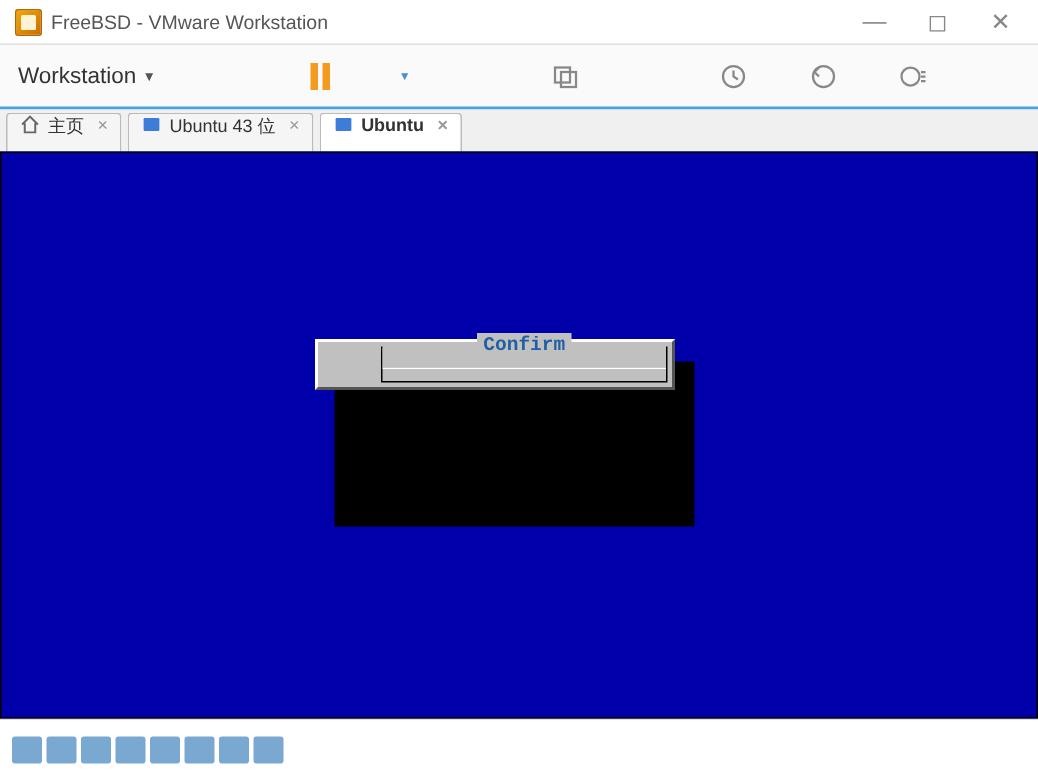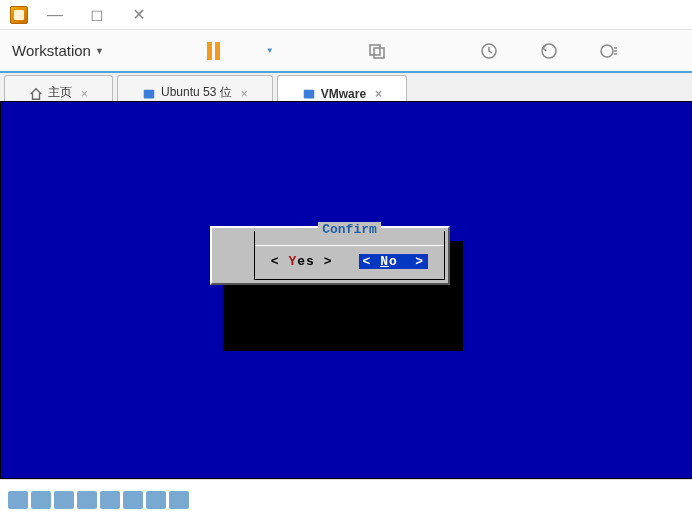--- a/index.html
+++ b/index.html
@@ -19,21 +19,21 @@
 .ws-menu .caret { font-size: 9px; color: #555; }
 .tb-sep { width: 1px; height: 26px; background: #ccc; margin: 0 6px; }
 .tb-btn { width: 28px; height: 28px; display: flex; align-items: center; justify-content: center; margin: 0 1px; border-radius: 2px; }
 .tb-btn.active { background: #e0e0e0; border: 1px solid #bbb; }
 .pause-icon { display: flex; gap: 3px; }
 .pause-icon span { width: 5px; height: 18px; background: #f29b1e; }
 .small-caret { font-size: 8px; color: #4a8dd8; margin-left: 4px; }
 
 
 .tabs { height: 28px; display: flex; align-items: flex-end; background: #f0f0f0; padding: 0 4px; }
-.tab { height: 26px; display: flex; align-items: flex-end; gap: 5px; padding: 0 24px; border: 1px solid #bbb; border-bottom: none; margin-right: 4px; background: #f5f5f5; border-radius: 3px 3px 0 0; font-size: 12px; color: #333; }
+.tab { height: 26px; display: flex; align-items: flex-start; gap: 5px; padding: 0 8px; border: 1px solid #bbb; border-bottom: none; margin-right: 4px; background: #f5f5f5; border-radius: 3px 3px 0 0; font-size: 12px; color: #333; }
 .tab.active { background: #fff; font-weight: 700; }
 .tab .tab-icon { width: 14px; height: 14px; }
 .tab .close { color: #999; font-size: 12px; margin-left: 4px; }
 .home-ico { fill: none; stroke: #666; stroke-width: 1.5; }
 .cube-ico { fill: #3b7dd8; }
 
 
 .vm-area { position: relative; height: 378px; background: #0000aa; border: 1px solid #000; margin: 0; }
 .dlg-shadow { position: absolute; left: 222px; top: 139px; width: 240px; height: 110px; background: #000; }
 .dlg { position: absolute; left: 209px; top: 124px; width: 240px; background: #c0c0c0; border-top: 2px solid #fff; border-left: 2px solid #fff; border-right: 2px solid #555; border-bottom: 2px solid #555; font-family: "Courier New", monospace; font-weight: bold; padding-left: 39px; }
@@ -51,20 +51,21 @@
 
 .status { height: 40px; display: flex; align-items: center; padding: 0 8px; border-top: 1px solid #ddd; font-size: 13px; justify-content: space-between; }
 .status-icons { display: flex; gap: 3px; opacity: 0.65; }
 .status-icons .sic { width: 20px; height: 18px; background: #337ab7; border-radius: 2px; }
 </style>
 </head>
 <body>
 
 <div class="title-bar">
   <div class="app-icon"></div>
+  <div class="title-text">FreeBSD - VMware Workstation</div>
   <div class="win-btns">
     <div class="win-btn">—</div>
     <div class="win-btn">◻</div>
     <div class="win-btn">✕</div>
   </div>
 </div>
 
 <div class="toolbar">
   <div class="ws-menu">
     <span>Workstation</span>
@@ -145,44 +146,40 @@
     <svg class="tab-icon home-ico" viewBox="0 0 16 16">
         <path d="M2 8l6-6 6 6M4 7v7h8V7"></path>
       </svg>
     <span>主页</span>
     <span class="close">×</span>
   </div>
   <div class="tab">
     <svg class="tab-icon" viewBox="0 0 16 16">
         <rect x="2" y="3" width="12" height="10" class="cube-ico" rx="1"></rect>
       </svg>
-    <span>Ubuntu 53 位</span>
+    <span>Ubuntu 43 位</span>
     <span class="close">×</span>
   </div>
   <div class="tab active">
     <svg class="tab-icon" viewBox="0 0 16 16">
         <rect x="2" y="3" width="12" height="10" class="cube-ico" rx="1"></rect>
       </svg>
-    <span>VMware</span>
+    <span>Ubuntu</span>
     <span class="close">×</span>
   </div>
 </div>
 
 <div class="vm-area">
   <div class="dlg-shadow"></div>
   <div class="dlg">
     <div class="dlg-inner">
       <div class="dlg-title">
         <span>Confirm</span>
       </div>
       <div class="dlg-sep"></div>
-      <div class="dlg-btns">
-        <span class="dlg-btn"><span>&lt;</span>&nbsp;<span class="r">Y</span><span>es</span>&nbsp;<span>&gt;</span></span>
-        <span class="dlg-btn sel"><span class="inner"><span>&lt;</span>&nbsp;<span class="u">N</span><span>o</span>&nbsp;&nbsp;<span>&gt;</span></span></span>
-      </div>
     </div>
   </div>
 </div>
 
 <div class="status">
   <div class="status-icons">
     <div class="sic"></div>
     <div class="sic"></div>
     <div class="sic"></div>
     <div class="sic"></div>

